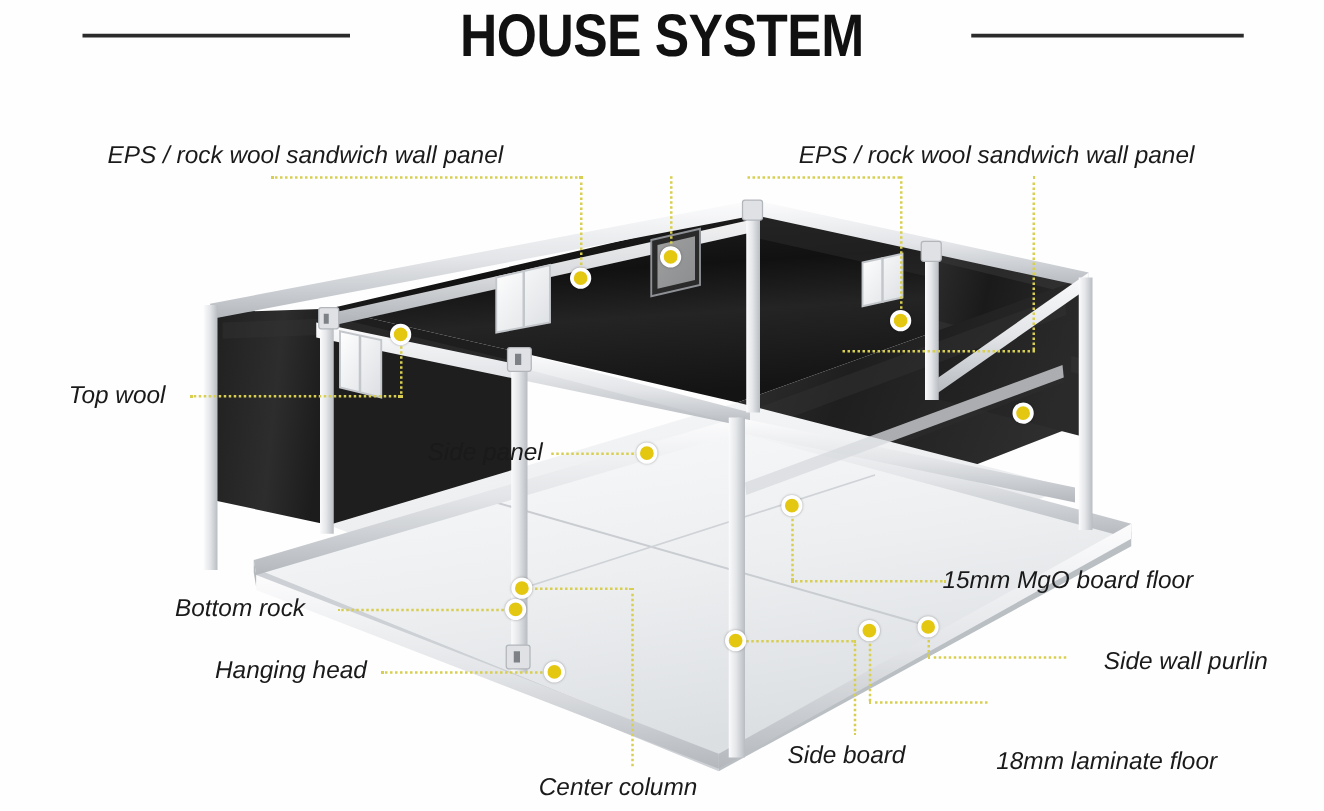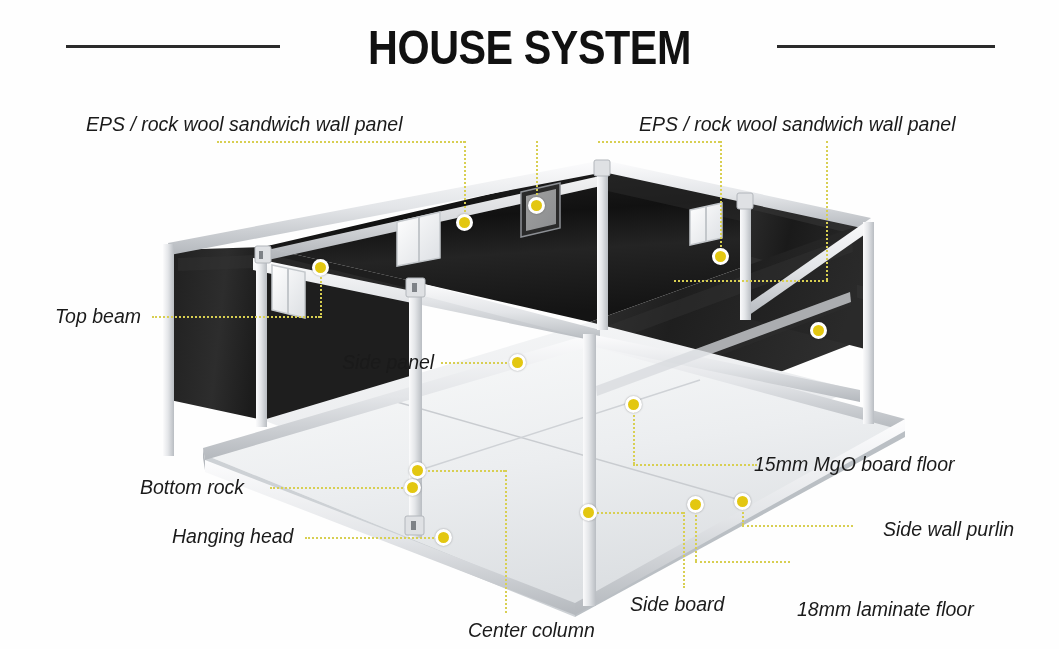--- a/index.html
+++ b/index.html
@@ -16,21 +16,21 @@
     width: 1059px;
     height: 649px;
     background: #fefefe;
     overflow: hidden;
   }
 
   
   #title-bar {
     position: absolute;
     left: 0;
-    top: 18px;
+    top: 0;
     width: 1059px;
     height: 62px;
   }
   #page-title {
     position: absolute;
     left: 0;
     top: 2px;
     width: 1059px;
     text-align: center;
     font-family: "Liberation Sans", sans-serif;
@@ -310,31 +310,31 @@
   <div class="dot" style="left:625px; top:396px;"></div>
   <div class="dot" style="left:734px; top:493px;"></div>
   <div class="dot" style="left:687px; top:496px;"></div>
   <div class="dot" style="left:409px; top:462px;"></div>
   <div class="dot" style="left:580px; top:504px;"></div>
 
   <div class="label" style="left:86px; top:115px;">EPS / rock wool sandwich wall panel</div>
 
   <div class="label" style="left:639px; top:115px;">EPS / rock wool sandwich wall panel</div>
 
-  <div class="label" style="left:55px; top:307px;">Top beam</div>
+  <div class="label" style="left:55px; top:307px;">Top wool</div>
 
   <div class="label" style="left:342px; top:353px;">Side panel</div>
 
   <div class="label" style="left:140px; top:478px;">Bottom rock</div>
 
   <div class="label" style="left:172px; top:527px;">Hanging head</div>
 
   <div class="label" style="left:754px; top:455px;">15mm MgO board floor</div>
 
   <div class="label" style="left:859px; top:520px;margin-left:24px;">Side wall purlin</div>
 
   <div class="label" style="left:797px; top:552px;margin-top:48px;">18mm laminate floor</div>
 
-  <div class="label" style="left:431px; top:621px;margin-left:37px;">Center column</div>
+  <div class="label" style="left:431px; top:621px;">Center column</div>
 
   <div class="label" style="left:630px; top:595px;">Side board</div>
 
 </div>
 
 </body></html>

